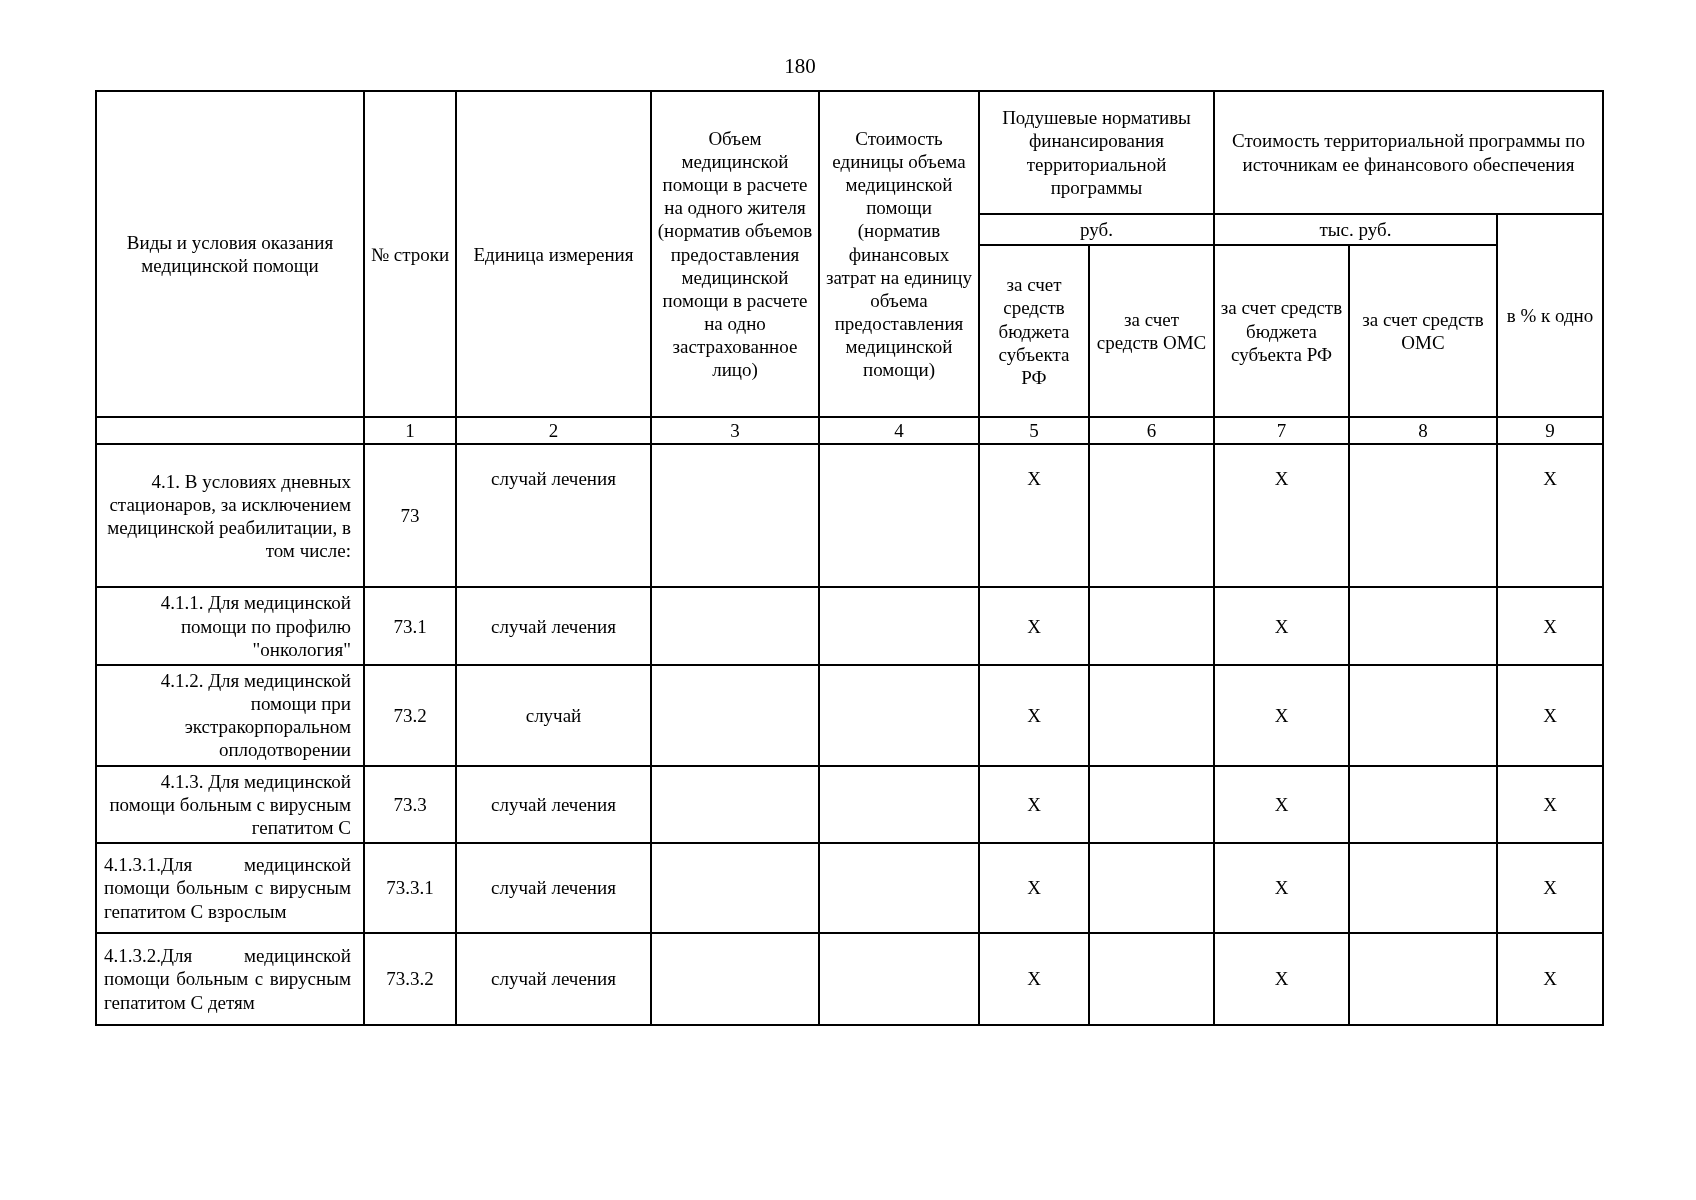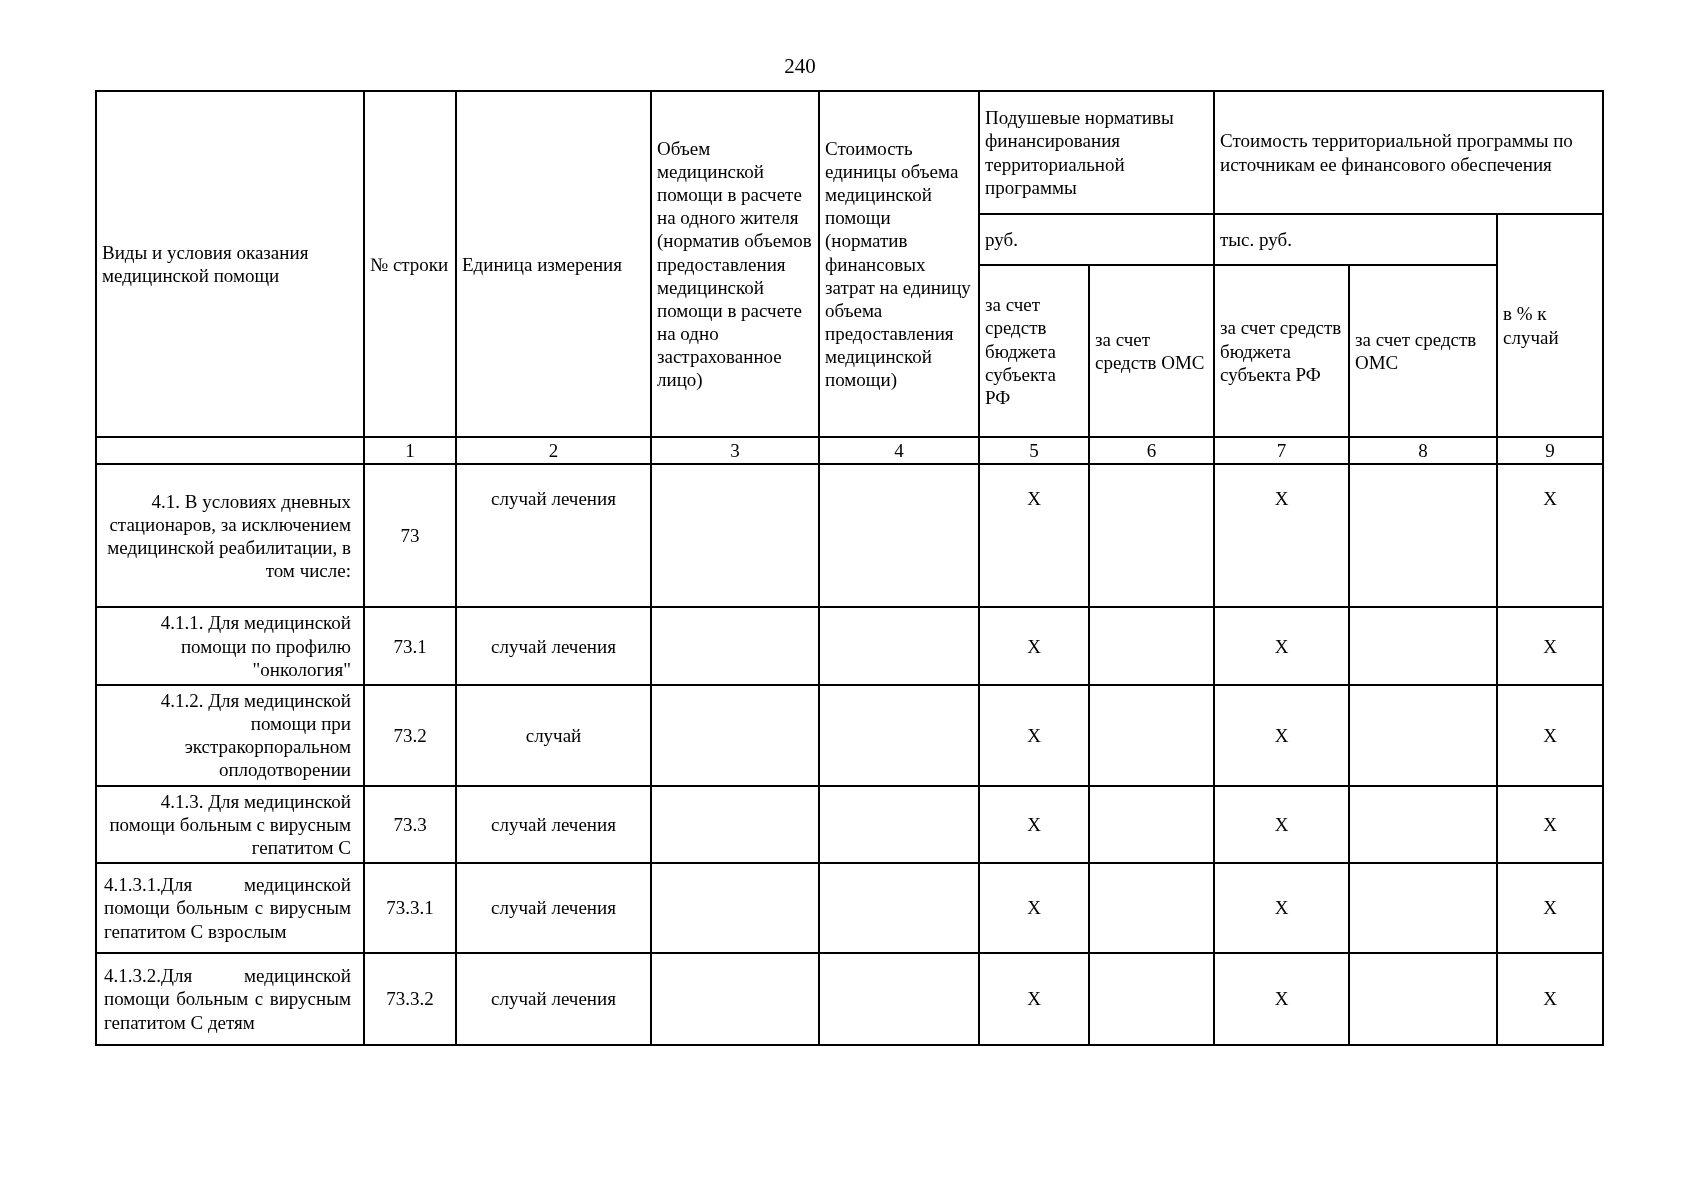--- a/index.html
+++ b/index.html
@@ -27,21 +27,22 @@
   }
   table.main-table td {
     border: 2px solid #000000;
     font-size: 19px;
     line-height: 1.22;
     vertical-align: middle;
     overflow: hidden;
   }
   
   td.hc {
-    padding: 13px 5px;
+    text-align: center;
+    padding: 3px 5px;
   }
   
   tr.hnum td { text-align: center; padding: 1px 2px; }
   
   td.cname {
     vertical-align: top;
     text-align: right;
     padding: 3px 12px 3px 7px;
   }
   td.cname.justify { text-align: justify; }
@@ -57,21 +58,21 @@
   tr.r2  { height: 97px; font-family: Liberation Serif, serif; }
   tr.r3  { height: 74px; }
   tr.r4  { height: 90px; margin-top: 28px; }
   tr.r5  { height: 92px; }
   
   tr.r0 td.cc { vertical-align: top; padding-top: 22px; }
 </style>
 </head>
 <body>
 
-<div class="page-number">240</div>
+<div class="page-number">180</div>
 
 <table class="main-table">
   <colgroup>
     <col style="width:268px">
     <col style="width:92px">
     <col style="width:195px">
     <col style="width:168px">
     <col style="width:160px">
     <col style="width:110px">
     <col style="width:125px">
@@ -85,21 +86,21 @@
       <td rowspan="3" class="hc">№ строки</td>
       <td rowspan="3" class="hc">Единица измерения</td>
       <td rowspan="3" class="hc">Объем медицинской помощи в расчете на одного жителя (норматив объемов предоставления медицинской помощи в расчете на одно застрахованное лицо)</td>
       <td rowspan="3" class="hc">Стоимость единицы объема медицинской помощи (норматив финансовых затрат на единицу объема предоставления медицинской помощи)</td>
       <td colspan="2" class="hc">Подушевые нормативы финансирования территориальной программы</td>
       <td colspan="3" class="hc">Стоимость территориальной программы по источникам ее финансового обеспечения</td>
     </tr>
     <tr class="h2">
       <td colspan="2" class="hc">руб.</td>
       <td colspan="2" class="hc">тыс. руб.</td>
-      <td rowspan="2" class="hc">в % к случай</td>
+      <td rowspan="2" class="hc">в % к одно</td>
     </tr>
     <tr class="h3">
       <td class="hc">за счет средств бюджета субъекта РФ</td>
       <td class="hc">за счет средств ОМС</td>
       <td class="hc">за счет средств бюджета субъекта РФ</td>
       <td class="hc">за счет средств ОМС</td>
     </tr>
     <tr class="hnum">
       <td></td>
       <td>1</td>

